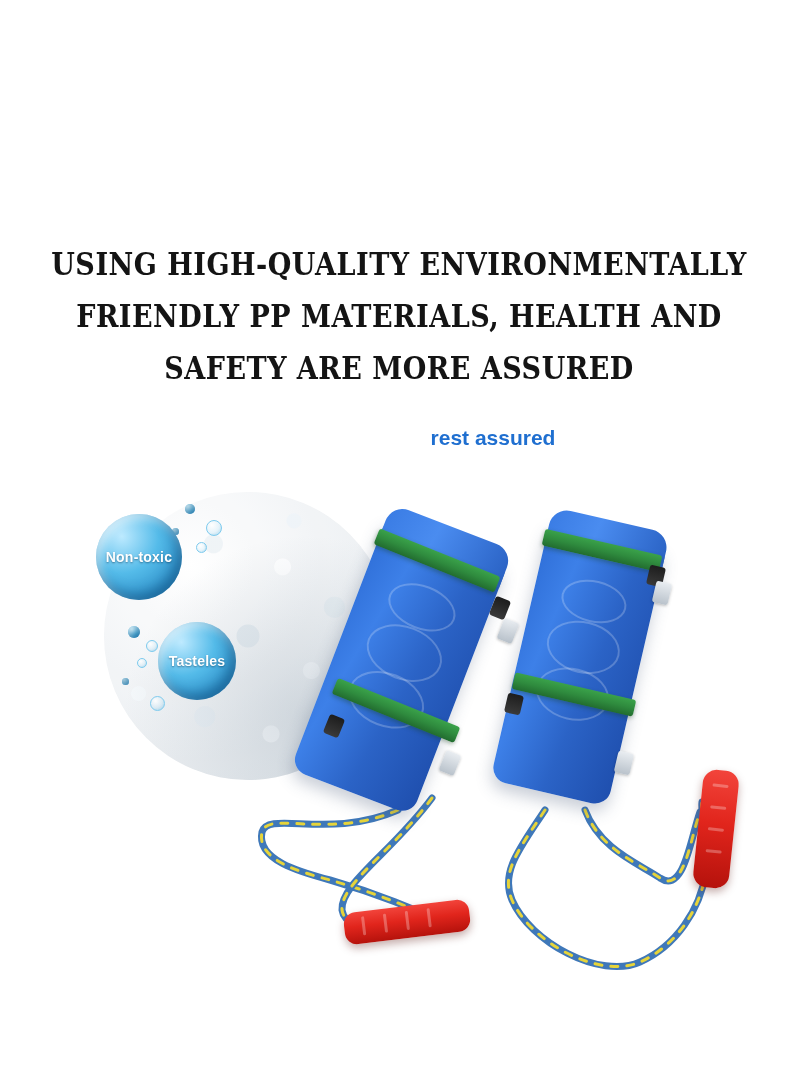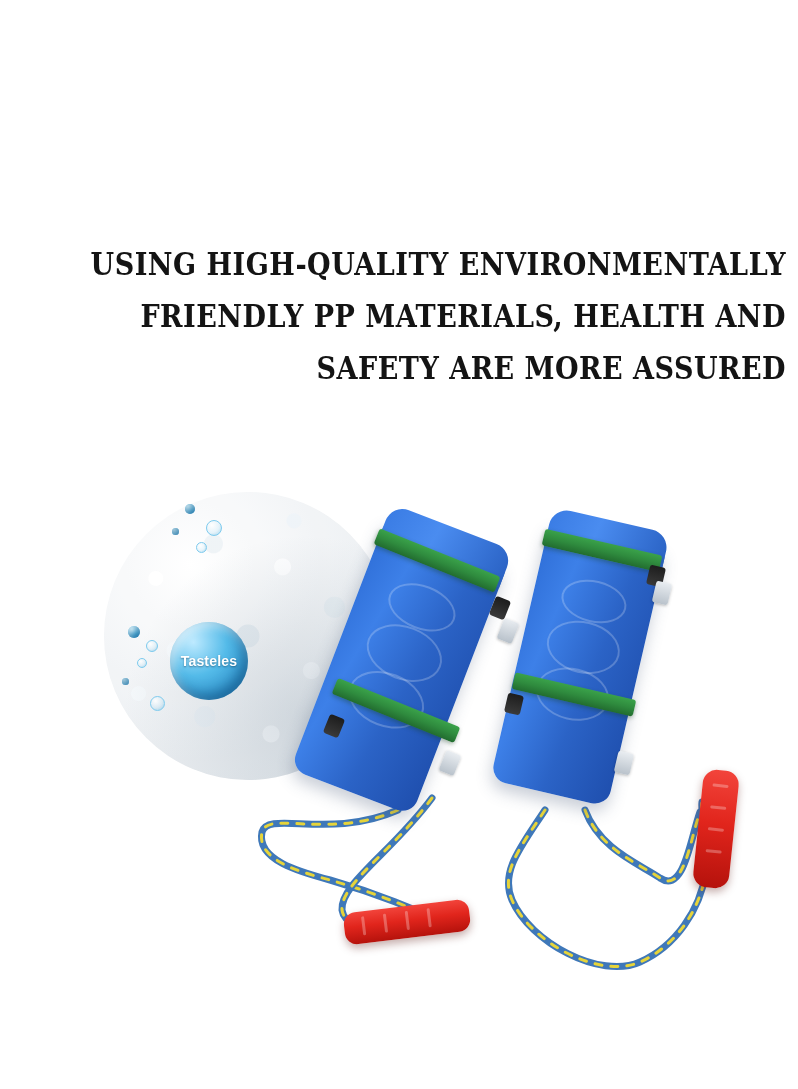--- a/index.html
+++ b/index.html
@@ -14,21 +14,21 @@
     overflow: hidden;
     font-family: "Liberation Sans", sans-serif;
   }
 
   
   .headline {
     position: absolute;
     top: 238px;
     left: 0;
     width: 798px;
-    text-align: right;
+    text-align: center;
     font-family: "DejaVu Serif", serif;
     font-weight: bold;
     font-size: 31px;
     line-height: 52px;
     letter-spacing: 0.5px;
     color: #141414;
     text-transform: uppercase;
     font-stretch: condensed;
   }
   .headline .line {
@@ -204,41 +204,45 @@
 </head>
 <body>
 
 <div class="headline">
   <span class="line">USING HIGH-QUALITY ENVIRONMENTALLY</span>
   <span class="line">FRIENDLY PP MATERIALS, HEALTH AND</span>
   <span class="line">SAFETY ARE MORE ASSURED</span>
 </div>
 
 <div class="subheadline">
+  <span class="line">rest assured</span>
 </div>
 
 <div class="photo">
 
   <div class="granule-circle">
     <div class="grains"></div>
     <div class="grid-texture"></div>
     <div class="shade"></div>
   </div>
 
   <div class="bubble" style="left:185px;top:24px;width:10px;height:10px;"></div>
   <div class="bubble hollow" style="left:206px;top:40px;width:14px;height:14px;"></div>
   <div class="bubble" style="left:172px;top:48px;width:7px;height:7px;"></div>
   <div class="bubble hollow" style="left:196px;top:62px;width:9px;height:9px;"></div>
   <div class="bubble" style="left:128px;top:146px;width:12px;height:12px;"></div>
   <div class="bubble hollow" style="left:146px;top:160px;width:10px;height:10px;"></div>
   <div class="bubble hollow" style="left:137px;top:178px;width:8px;height:8px;"></div>
   <div class="bubble hollow" style="left:150px;top:216px;width:13px;height:13px;"></div>
   <div class="bubble" style="left:122px;top:198px;width:7px;height:7px;"></div>
 
-  <div class="label-bubble" style="left:170px;top:142px;width:78px;height:78px;">
+  <div class="label-bubble" style="left:96px;top:34px;width:86px;height:86px;">
+    <span>Non-toxic</span>
+  </div>
+  <div class="label-bubble" style="left:158px;top:142px;width:78px;height:78px;">
     <span>Tasteles</span>
   </div>
 
   <svg class="rope-svg" viewBox="0 0 798 560" preserveAspectRatio="none">
     <g fill="none" stroke-linecap="round">
       <path d="M398 330 C 330 360, 268 330, 262 352 C 256 380, 300 392, 330 400 C 372 412, 420 430, 452 448" stroke="#3f78b9" stroke-width="7"></path>
       <path d="M398 330 C 330 360, 268 330, 262 352 C 256 380, 300 392, 330 400 C 372 412, 420 430, 452 448" stroke="#e6d43a" stroke-width="3" stroke-dasharray="7 9"></path>
       <path d="M432 318 C 392 372, 340 404, 342 430 C 345 452, 390 452, 430 448" stroke="#3f78b9" stroke-width="7"></path>
       <path d="M432 318 C 392 372, 340 404, 342 430 C 345 452, 390 452, 430 448" stroke="#e6d43a" stroke-width="3" stroke-dasharray="7 9"></path>
 

